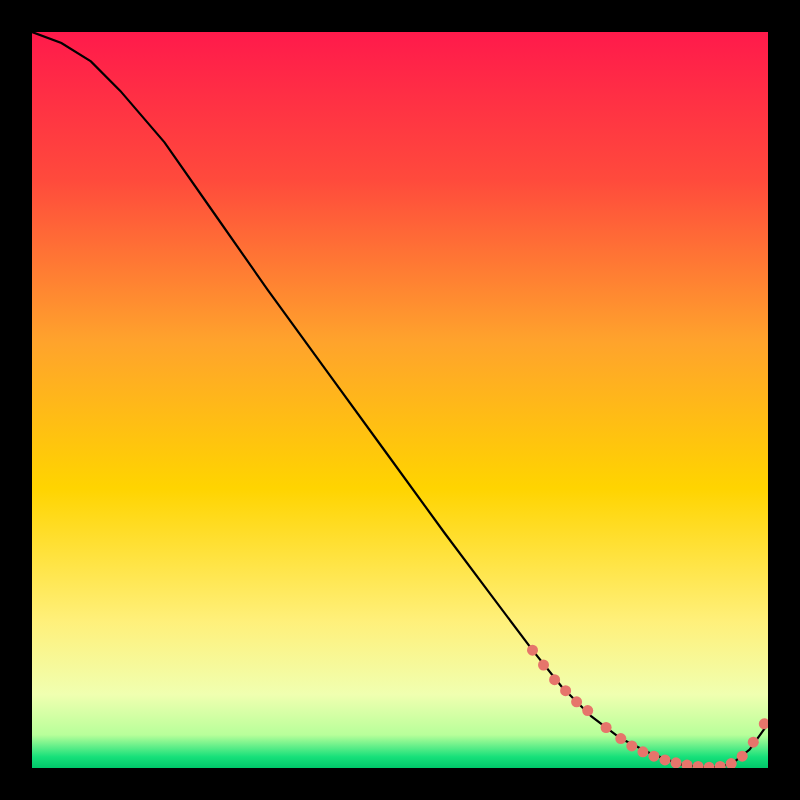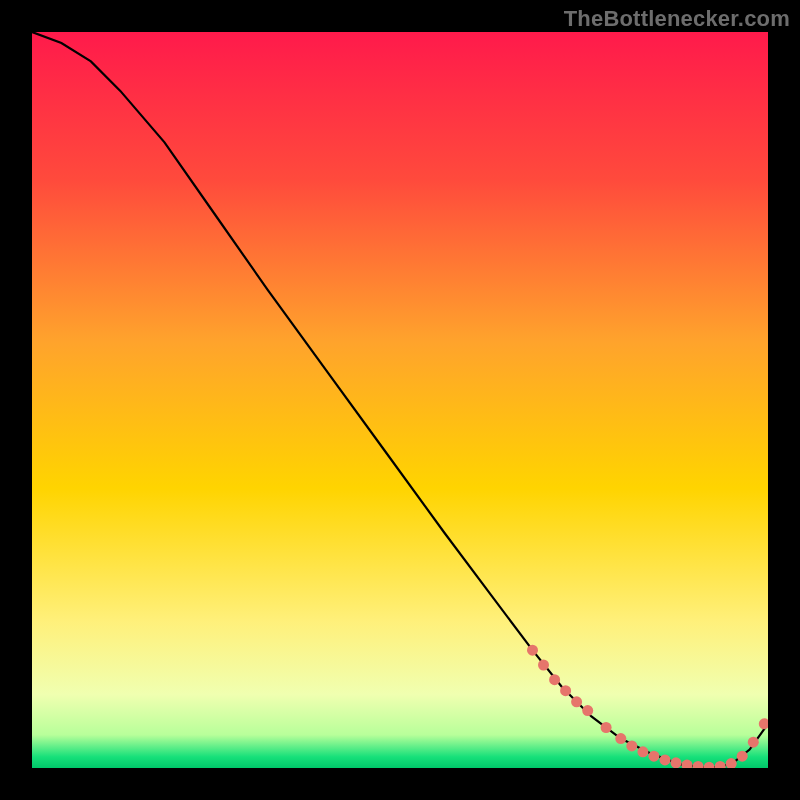--- a/index.html
+++ b/index.html
@@ -84,14 +84,13 @@
           <circle cx="666.1" cy="734.5" r="5.5" fill="#e6756b"></circle>
           <circle cx="677.1" cy="735.3" r="5.5" fill="#e6756b"></circle>
           <circle cx="688.2" cy="734.5" r="5.5" fill="#e6756b"></circle>
           <circle cx="699.2" cy="731.6" r="5.5" fill="#e6756b"></circle>
           <circle cx="710.2" cy="724.2" r="5.5" fill="#e6756b"></circle>
           <circle cx="721.3" cy="710.2" r="5.5" fill="#e6756b"></circle>
           <circle cx="732.3" cy="691.8" r="5.5" fill="#e6756b"></circle>
         </g>
     </svg>
   </div>
-  <div class="watermark">TheBottlenecker.com</div>
 </div>
 
 </body></html>

